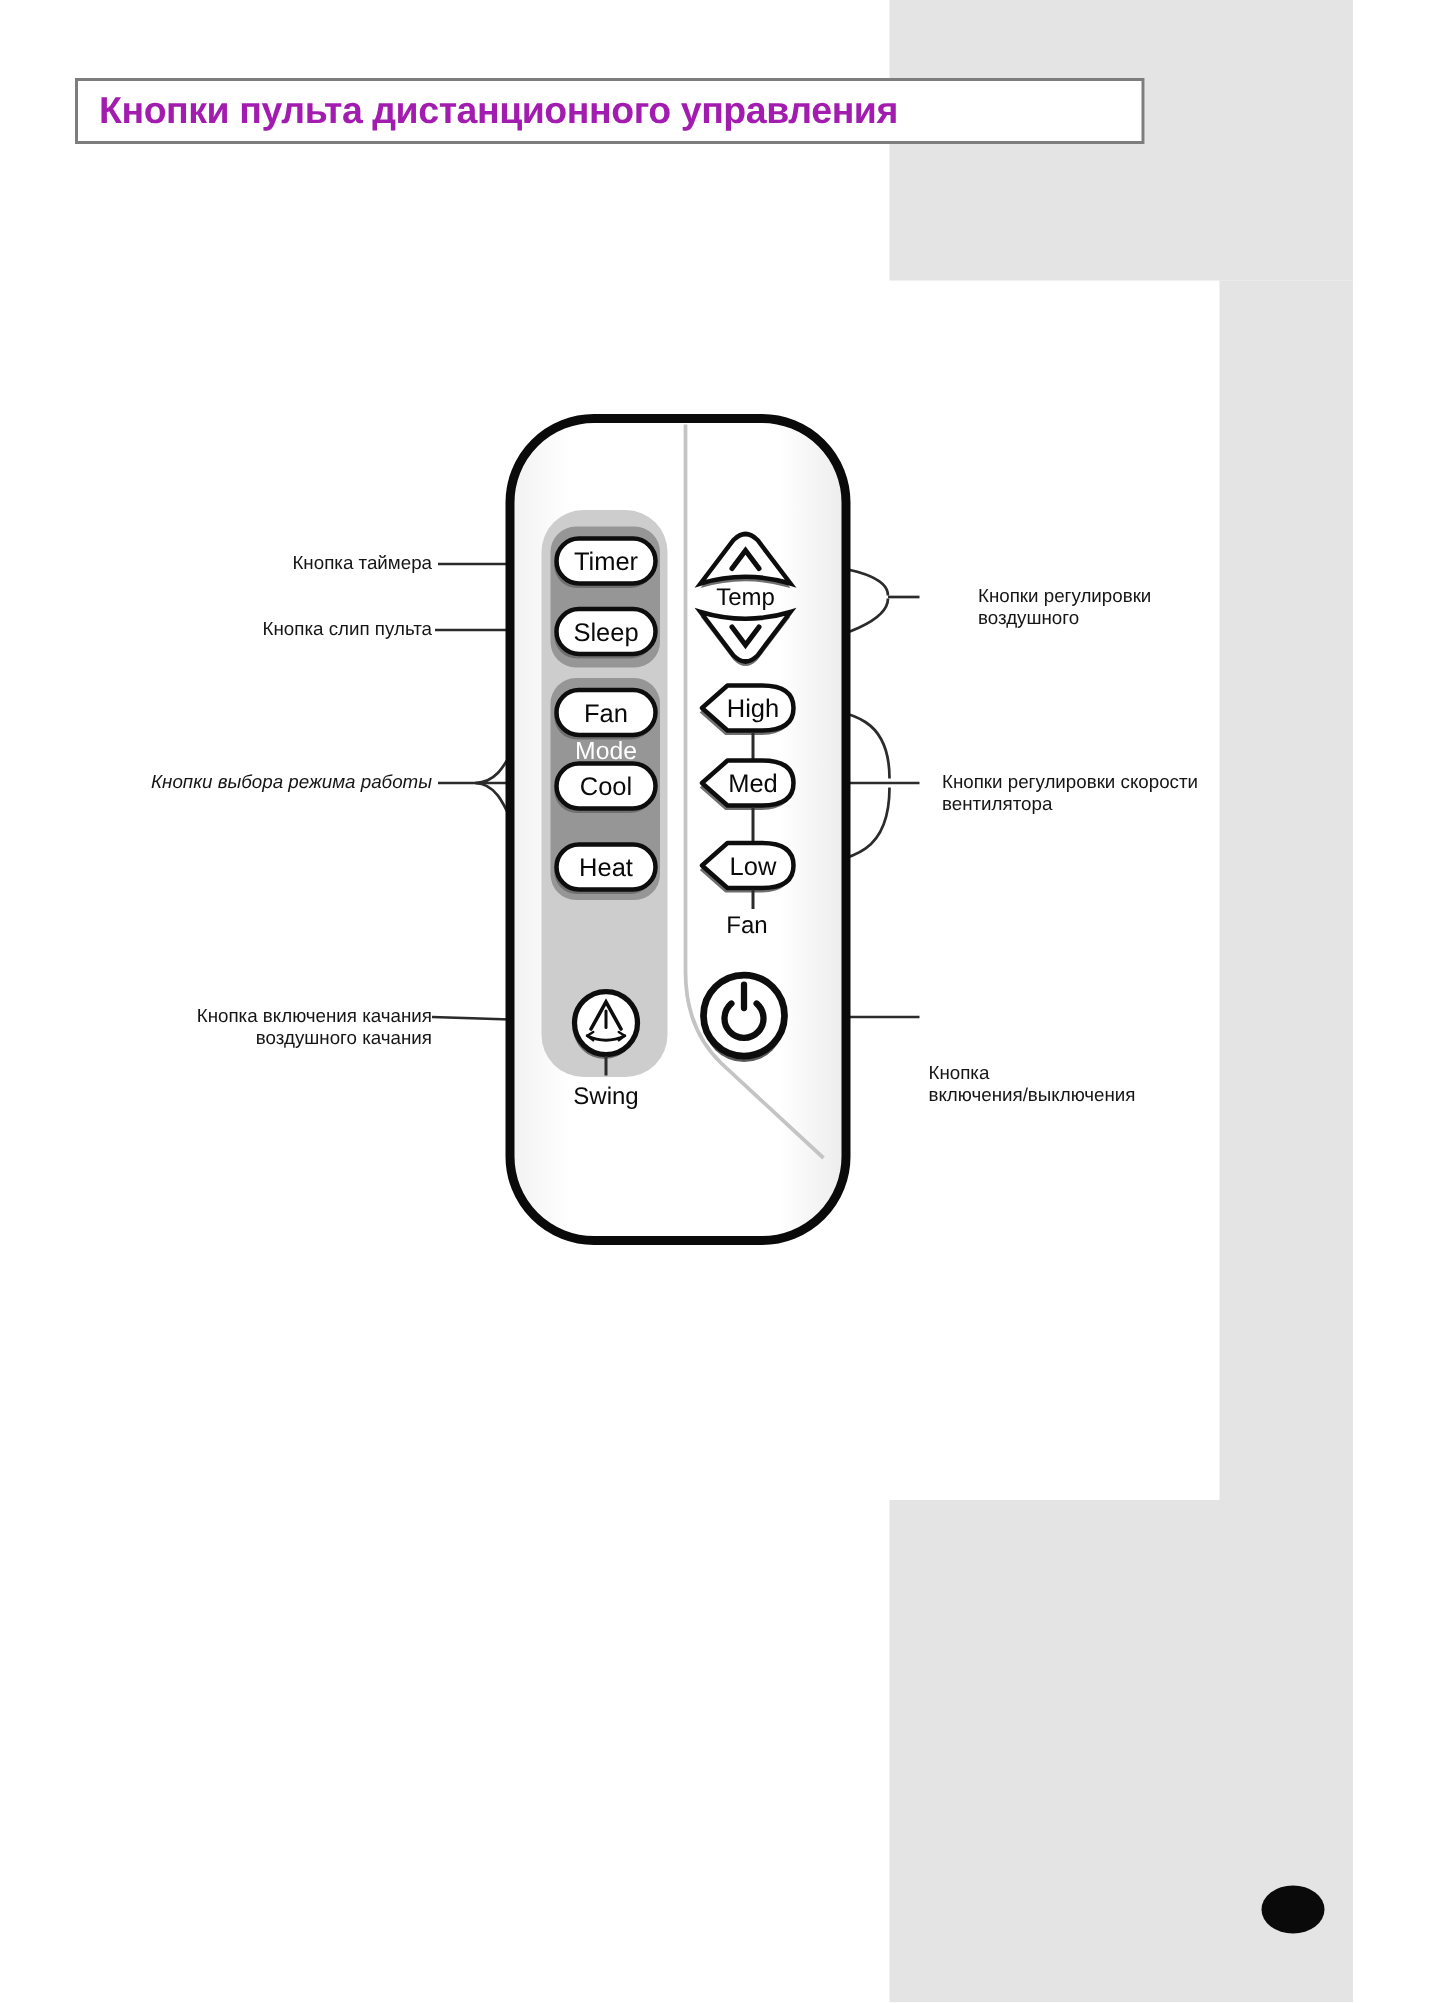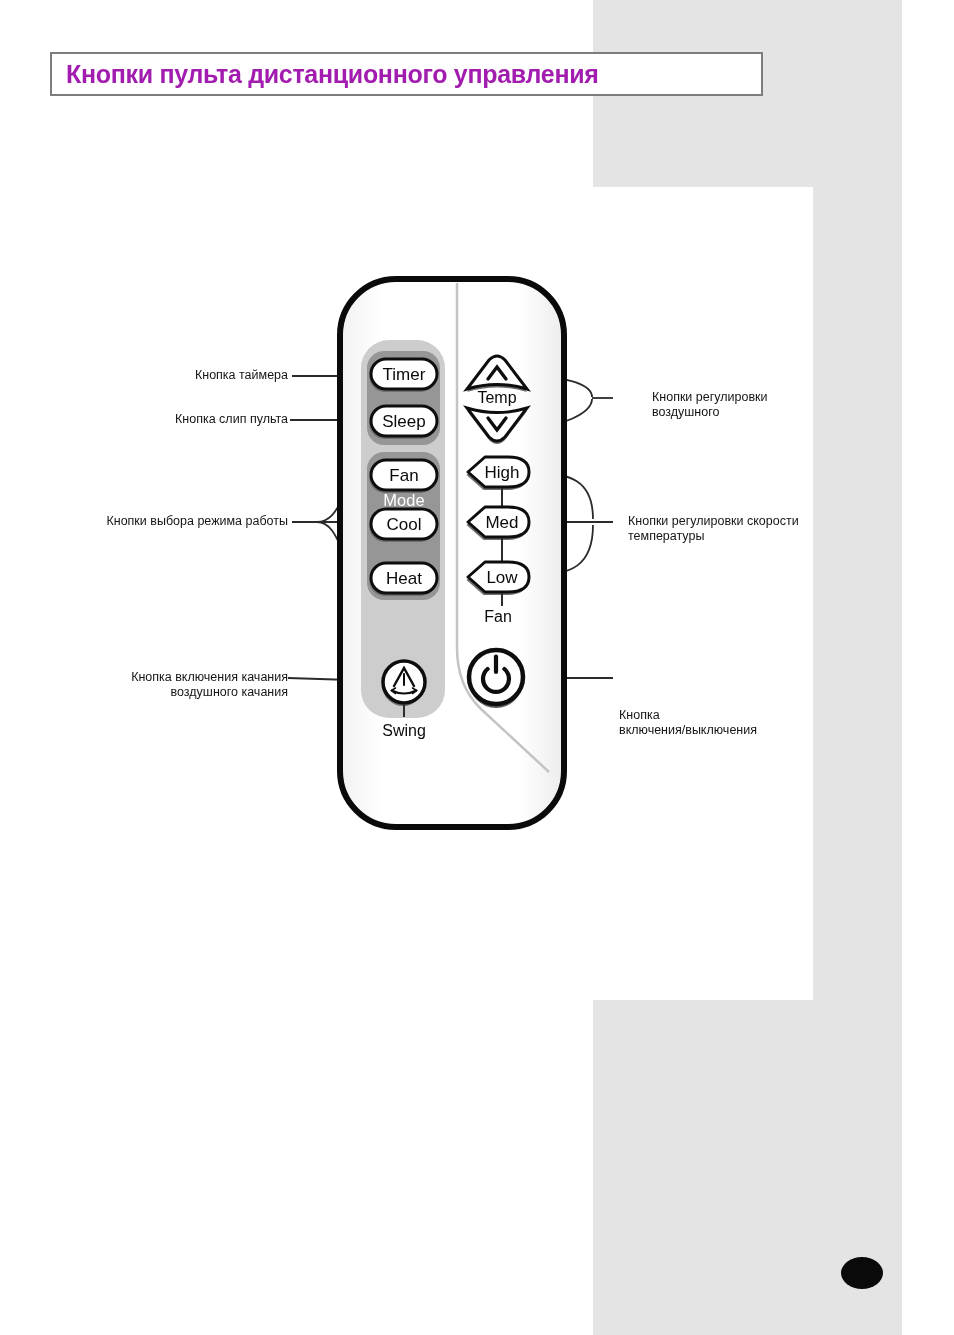--- a/index.html
+++ b/index.html
@@ -153,35 +153,35 @@
       </g>
     </g>
   </svg>
 
   <div class="label r-align" style="right:666px;top:368px;">
     <div>Кнопка таймера</div>
   </div>
   <div class="label r-align" style="right:666px;top:412px;">
     <div>Кнопка слип пульта</div>
   </div>
-  <div class="label r-align" style="right:666px;top:514px;">
+  <div class="label r-align" style="right:666px;top:514px;font-style:italic;">
     <div>Кнопки выбора режима работы</div>
   </div>
   <div class="label r-align" style="right:666px;top:670px;">
     <div>Кнопка включения качания</div>
     <div>воздушного качания</div>
   </div>
 
   <div class="label" style="left:605px;top:390px;margin-left:47px;">
     <div>Кнопки регулировки</div>
     <div>воздушного</div>
   </div>
   <div class="label" style="left:628px;top:514px;">
     <div>Кнопки регулировки скорости</div>
-    <div>температуры</div>
+    <div>вентилятора</div>
   </div>
   <div class="label" style="left:619px;top:670px;margin-top:38px;">
     <div>Кнопка</div>
     <div>включения/выключения</div>
   </div>
 
   <div id="page-dot"></div>
 </div>
 
 </body></html>

